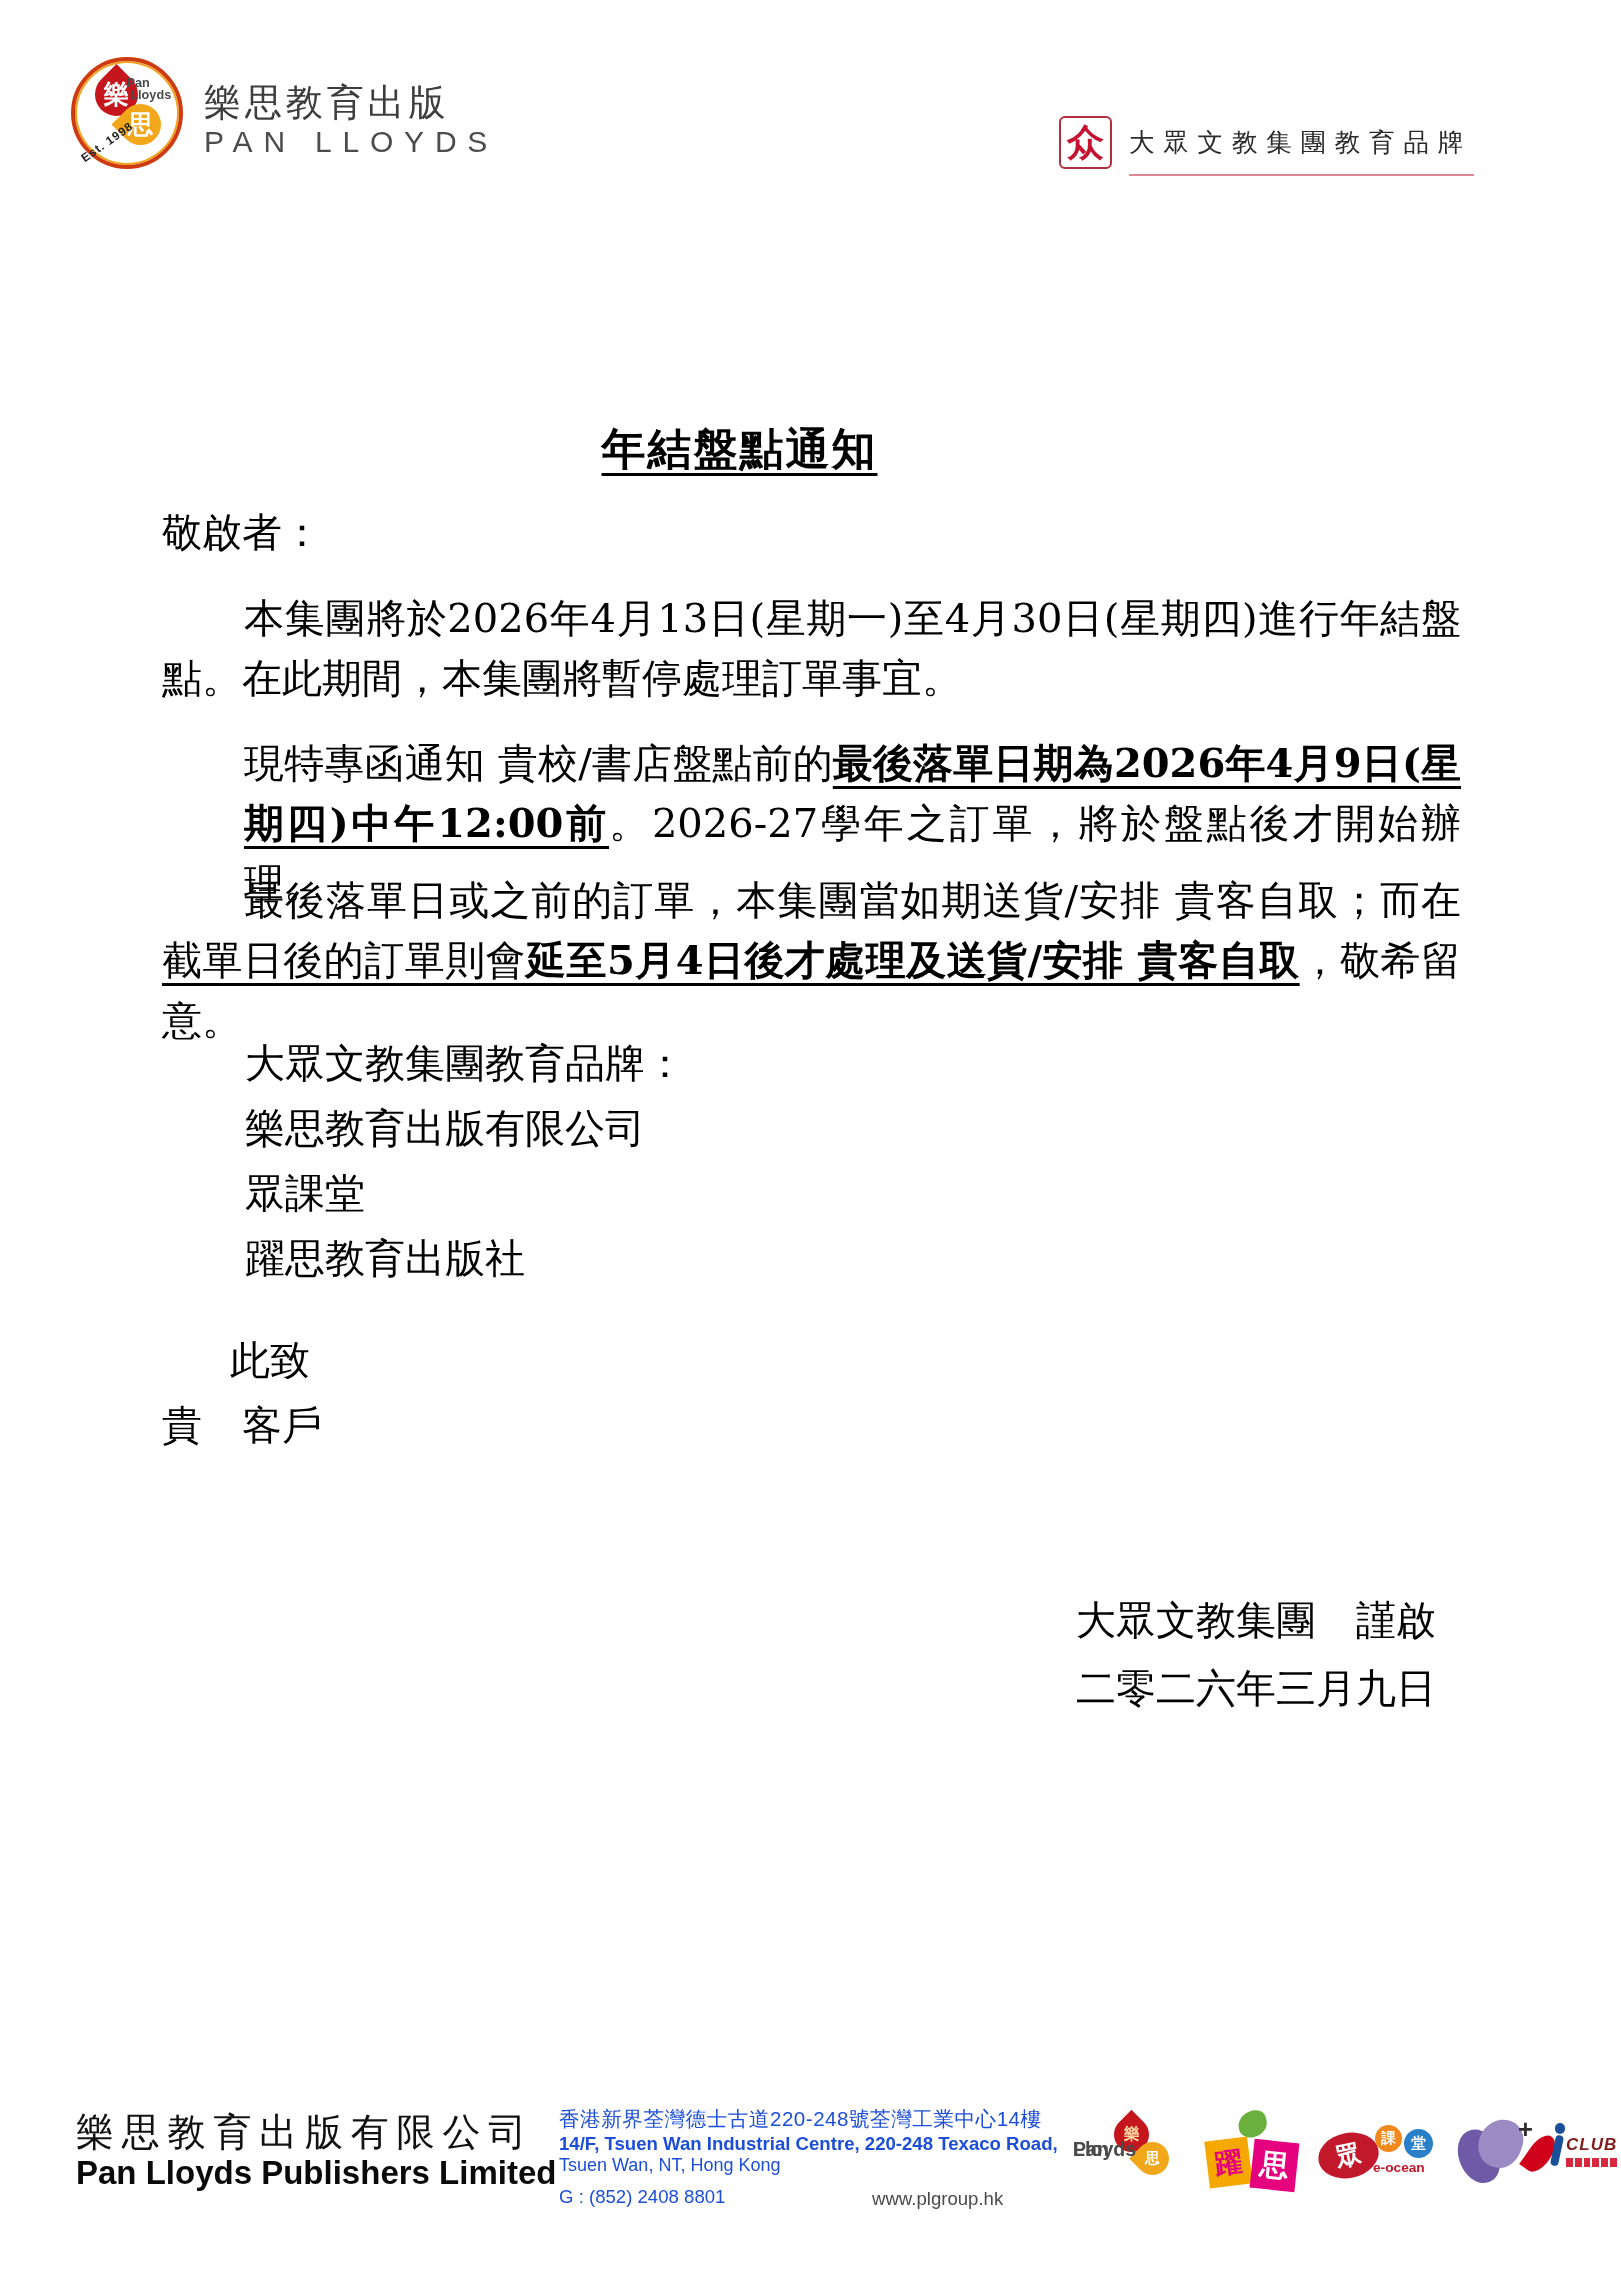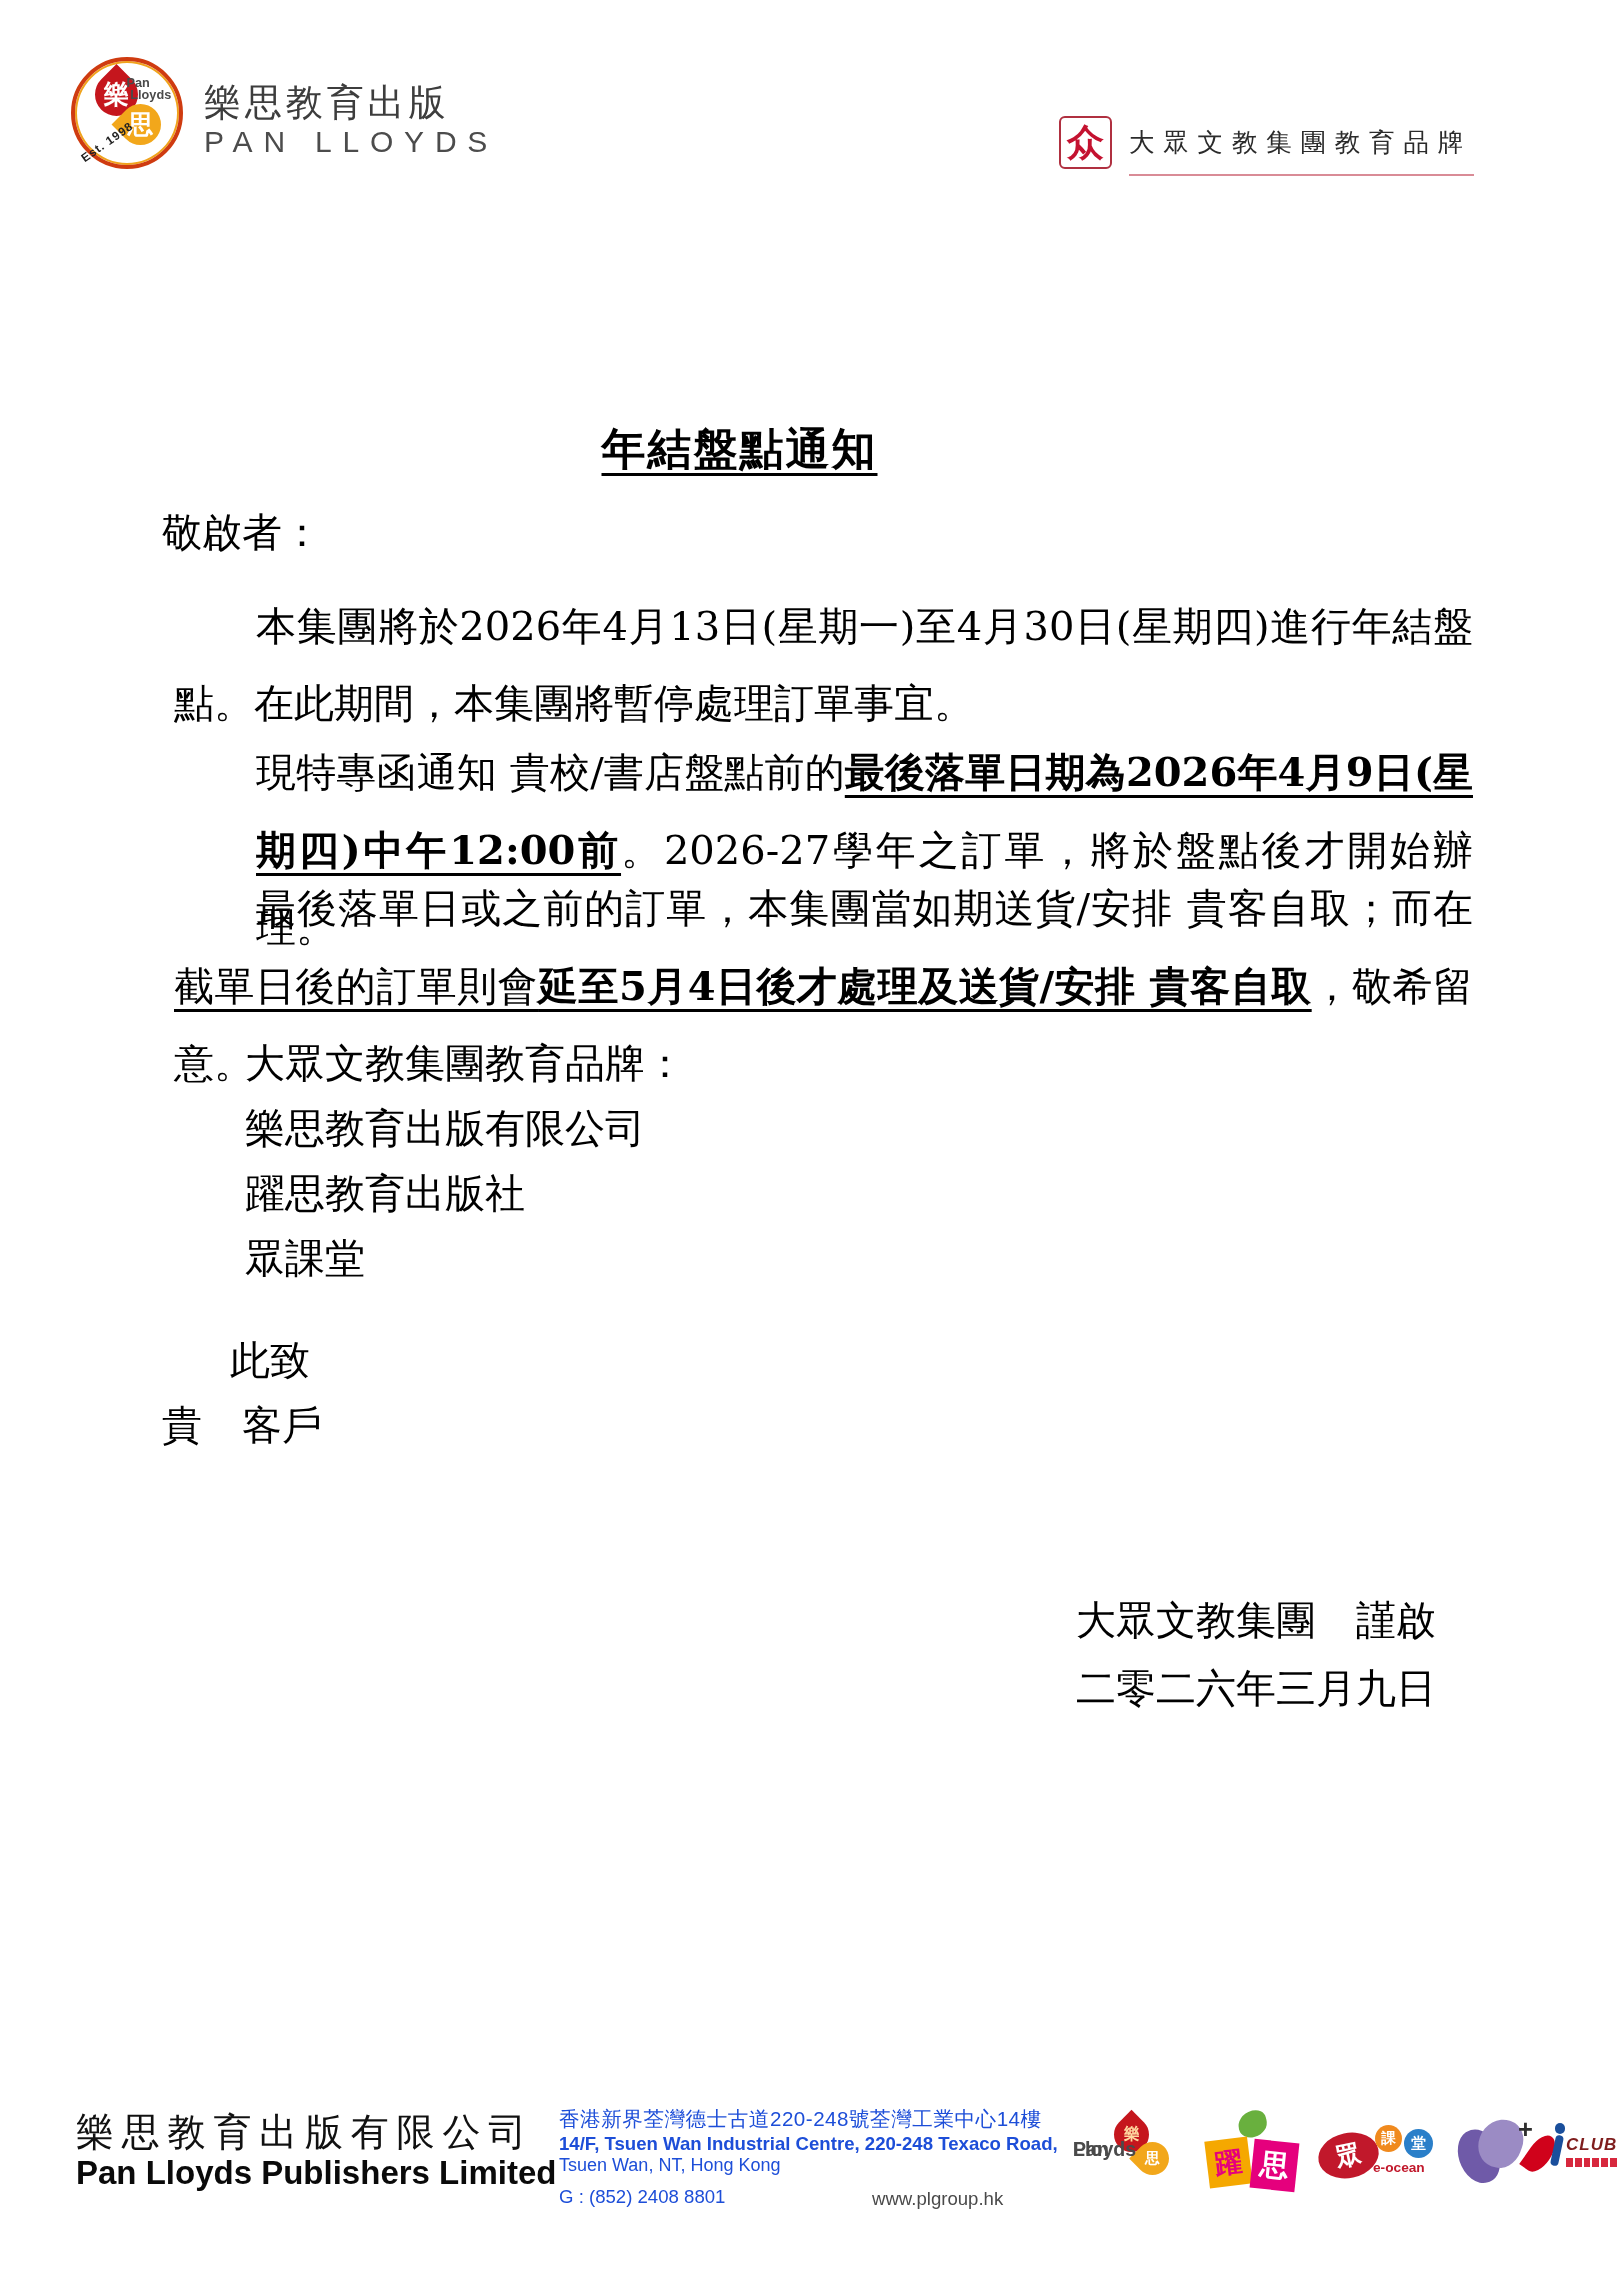--- a/index.html
+++ b/index.html
@@ -35,22 +35,22 @@
   .group-badge-box span { color:#c41230; font-size:37px; font-weight:bold; line-height:1; }
   .group-label { position:absolute; left:1129px; top:125px; font-size:25.5px; letter-spacing:8.8px;
     color:#2b2b2b; }
   .group-underline { position:absolute; left:1129px; top:174px; width:345px; height:2px; background:#d98b96; }
 
   
   .title { position:absolute; left:0; top:420px; width:1479px; text-align:center;
     font-size:44px; font-weight:bold; letter-spacing:2px;
     text-decoration:underline; text-decoration-thickness:2.9px; text-underline-offset:8.8px; }
   .salutation { position:absolute; left:162px; top:505px; font-size:40px; }
-  .para { position:absolute; left:162px; width:1299px; font-size:40px; line-height:77px;
-    text-align:justify; text-justify:inter-character;margin-left:12px; }
+  .para { position:absolute; left:162px; width:1299px; font-size:40px; line-height:60px;
+    text-align:justify; text-justify:inter-character; }
   .para1 { top:588px; text-indent:82px; }
   .para2 { top:733px; padding-left:82px; }
   .para3 { top:870px; text-indent:82px; }
   .b { font-weight:bold; }
   .u { text-decoration:underline; text-decoration-thickness:2.5px; text-underline-offset:8.8px; }
 
   .brands { position:absolute; left:245px; top:1031px; font-size:40px; line-height:65px; }
   .closing-salute { position:absolute; left:230px; top:1333px; font-size:40px; }
   .closing-recipient { position:absolute; left:162px; top:1398px; font-size:40px; }
   .sig-name { position:absolute; left:1076px; top:1593px; font-size:40px; }
@@ -159,22 +159,22 @@
 
   <p class="para para1">本集團將於2026年4月13日(星期一)至4月30日(星期四)進行年結盤點。在此期間，本集團將暫停處理訂單事宜。</p>
 
   <p class="para para2"><span>現特專函通知 貴校/書店盤點前的</span><span class="b u">最後落單日期為2026年4月9日(星期四)中午12:00前</span><span>。2026-27學年之訂單，將於盤點後才開始辦理。</span></p>
 
   <p class="para para3"><span>最後落單日或之前的訂單，本集團當如期送貨/安排 貴客自取；而在</span><span class="u">截單日後的訂單則會</span><span class="b u">延至5月4日後才處理及送貨/安排 貴客自取</span><span>，敬希留意。</span></p>
 
   <div class="brands">
     <div>大眾文教集團教育品牌：</div>
     <div>樂思教育出版有限公司</div>
+    <div>眾課堂</div>
     <div>躍思教育出版社</div>
-    <div>眾課堂</div>
   </div>
 
   <p class="closing-salute">此致</p>
   <p class="closing-recipient">貴　客戶</p>
 
   <p class="sig-name">大眾文教集團　謹啟</p>
   <p class="sig-date">二零二六年三月九日</p>
 
   <div class="f-company-cn sans">樂思教育出版有限公司</div>
   <div class="f-company-en sans">Pan Lloyds Publishers Limited</div>

